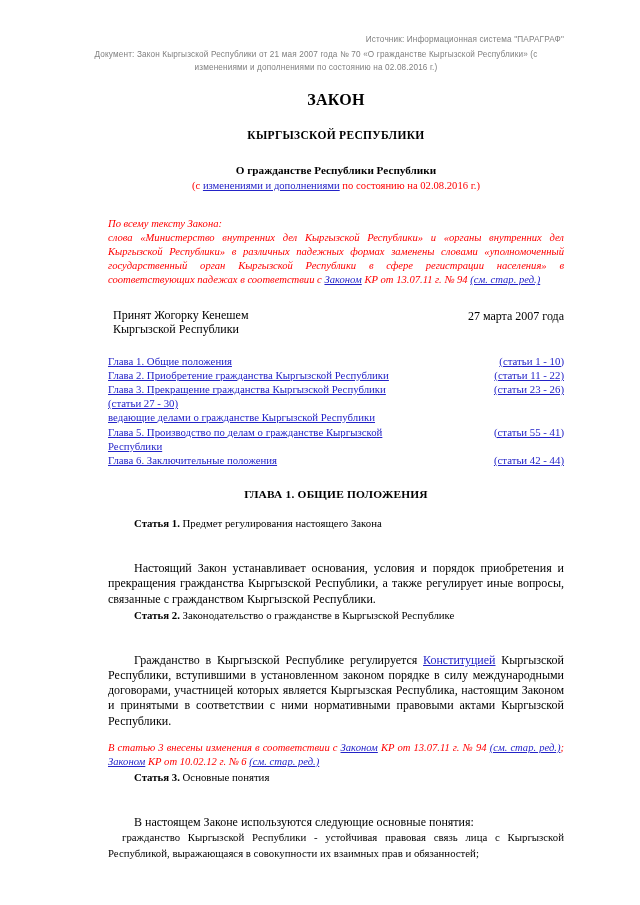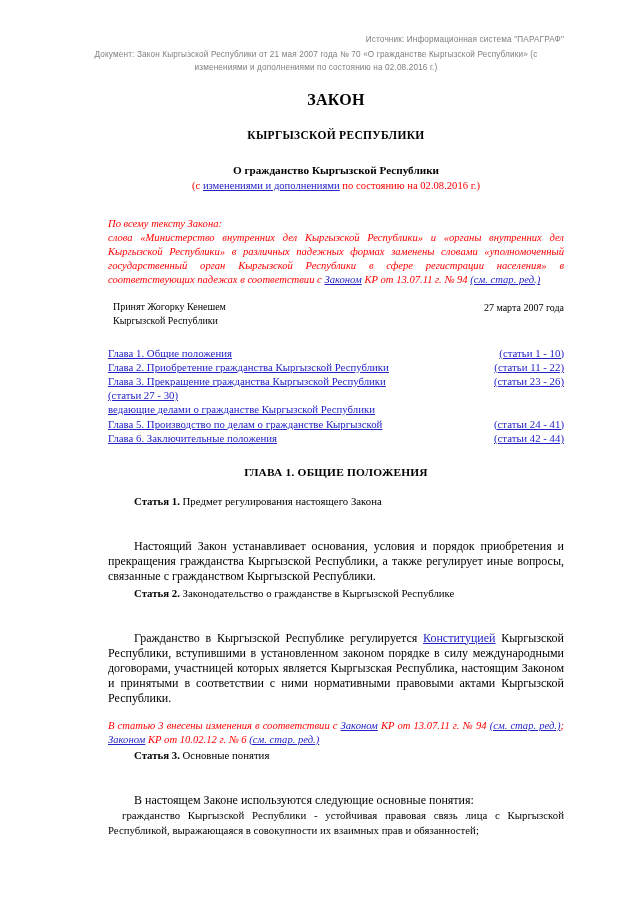--- a/index.html
+++ b/index.html
@@ -82,22 +82,22 @@
   .note-red .nowrapline { text-align: left; }
 
   a.lnk, .lnk {
     color: #2323c8;
     text-decoration: underline;
   }
   .note-red .lnk { color: #2323c8; font-style: italic; }
 
   
   .adopt {
-    margin-top: 12px;
-    font-size: 10px;
+    margin-top: 20px;
+    font-size: 12px;
     line-height: 14.5px;
     position: relative;
     padding-left: 5px;
   }
   .adopt .date {
     position: absolute;
     right: 0;
     bottom: 13px;
   }
   .adopt .l2 { position: relative; }
@@ -173,21 +173,21 @@
 
 <div class="page">
 
   <div class="doc-header">
     <span class="src">Источник: Информационная система "ПАРАГРАФ"</span>
     <span class="docline">Документ: Закон Кыргызской Республики от 21 мая 2007 года № 70 «О гражданстве Кыргызской Республики» (с изменениями и дополнениями по состоянию на 02.08.2016 г.)</span>
   </div>
 
   <div class="title-main">ЗАКОН</div>
   <div class="title-sub">КЫРГЫЗСКОЙ РЕСПУБЛИКИ</div>
-  <div class="title-name">О гражданство Кыргызской Республики</div>
+  <div class="title-name">О гражданстве Республики Республики</div>
   <div class="title-amend">
     <span>(с </span><a class="lnk" href="#">изменениями и дополнениями</a><span> по состоянию на 02.08.2016 г.)</span>
   </div>
 
   <div class="note-red top">
     <div class="nowrapline">По всему тексту Закона:</div>
     <div class="just"><span>слова «Министерство внутренних дел Кыргызской Республики» и «органы внутренних дел Кыргызской Республики» в различных падежных формах заменены словами «уполномоченный государственный орган Кыргызской Республики в сфере регистрации населения» в соответствующих падежах в соответствии с </span><a class="lnk" href="#">Законом</a><span> КР от 13.07.11 г. № 94 </span><a class="lnk" href="#">(см. стар. ред.)</a></div>
   </div>
 
   <div class="adopt">
@@ -215,22 +215,23 @@
       <a class="toc-articles" href="#">(статьи 23 - 26)</a>
     </div>
 
     <div class="toc-row">
       <a class="toc-articles" href="#">(статьи 27 - 30)</a>
     </div>
     <a class="toc-cont" href="#">ведающие делами о гражданстве Кыргызской Республики</a>
 
     <div class="toc-row">
       <a class="toc-chapter" href="#">Глава 5. Производство по делам о гражданстве Кыргызской</a>
-      <a class="toc-articles" href="#">(статьи 24 - 41)</a>
-    </div>
+      <a class="toc-articles" href="#">(статьи 55 - 41)</a>
+    </div>
+    <a class="toc-cont" href="#">Республики</a>
 
     <div class="toc-row">
       <a class="toc-chapter" href="#">Глава 6. Заключительные положения</a>
       <a class="toc-articles" href="#">(статьи 42 - 44)</a>
     </div>
 
   </div>
 
   <div class="chapter-head">ГЛАВА 1. ОБЩИЕ ПОЛОЖЕНИЯ</div>
 

